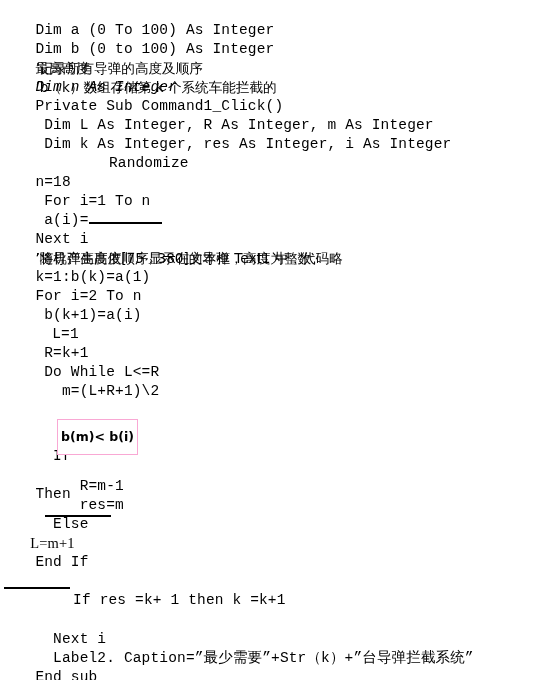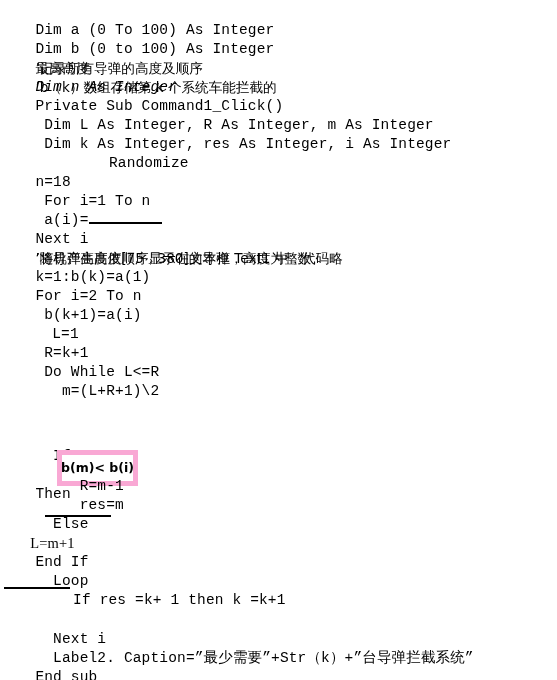--- a/index.html
+++ b/index.html
@@ -63,26 +63,25 @@
     border-bottom: 2px solid #000000;
   }
   
   #cond-box {
     position: absolute;
     left: 57px;
     top: 419px;
     width: 81px;
     height: 36px;
     box-sizing: border-box;
-    border: 5px solid #f9a8d4;
+    border: 1px solid #f9a8d4;
     background: #ffffff;
     display: flex;
     align-items: center;
     justify-content: center;
-    margin-top: 31px;
   }
   #cond-box .cond-text {
     font-family: "DejaVu Sans", "Liberation Sans", sans-serif;
     font-size: 12.5px;
     font-weight: 600;
     color: #000000;
     white-space: pre;
     line-height: 1;
   }
   .spacer-gap { display:inline-block; }
@@ -202,23 +201,20 @@
   </div>
 
   <div class="code-line" style="top:515px;font-family:Liberation Serif, serif;">
     <span class="code-text">    L=m+1</span>
   </div>
 
   <div class="code-line" style="top:534px;">
     <span class="code-text">End If</span>
   </div>
 
-  <div class="code-line" style="top:553px;">
-    <span class="code-text">  Loop</span>
-  </div>
 
   <div class="blank-solo"></div>
 
   <div class="code-line" style="top:572px;padding-left:20px;">
     <span class="code-text">  If res =k+ 1 then k =k+1</span>
   </div>
 
   <div class="code-line" style="top:611px;">
     <span class="code-text">  Next i</span>
   </div>

